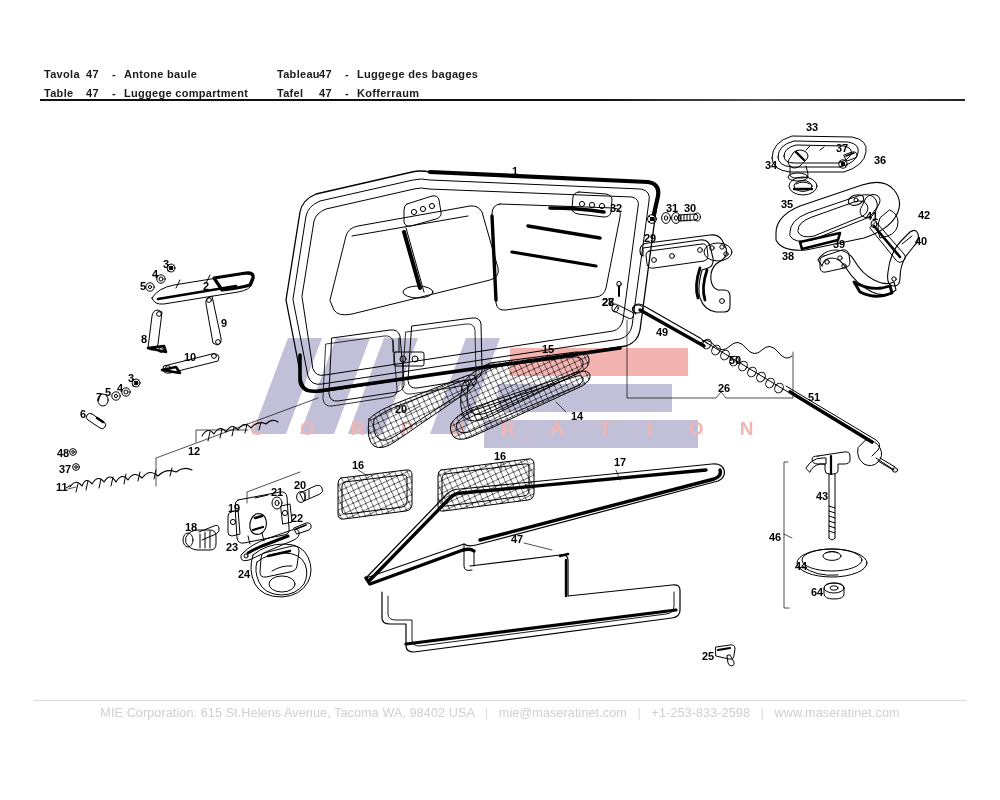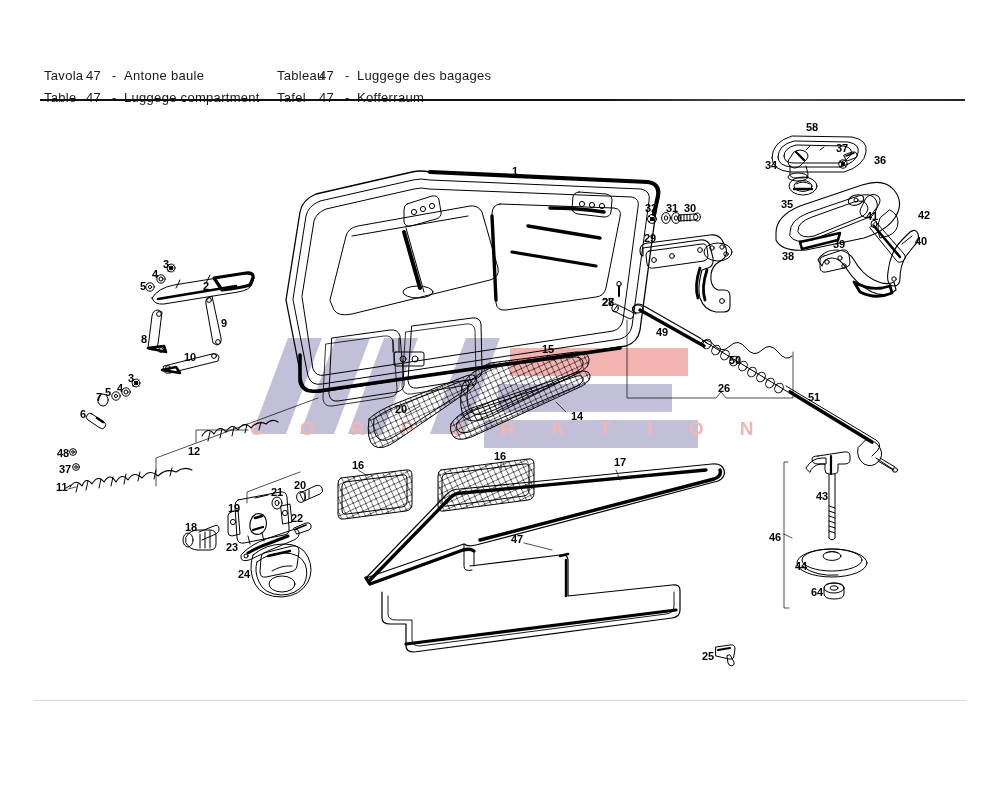--- a/index.html
+++ b/index.html
@@ -6,21 +6,21 @@
   html,body{margin:0;padding:0;}
   body{
     width:1000px;height:800px;background:#ffffff;
     font-family:"Liberation Sans", sans-serif;
     color:#000;overflow:hidden;position:relative;
   }
   .page{position:absolute;inset:0;}
 
   
   .header{position:absolute;left:0;top:0;width:1000px;height:100px;}
-  .hdr-col{position:absolute;font-size:13px;letter-spacing:.3px;color:#1a1a1a;}
+  .hdr-col{position:absolute;font-size:11px;letter-spacing:.3px;color:#1a1a1a;font-weight:bold;}
   .hdr-row{display:flex;align-items:baseline;margin-bottom:7px;white-space:nowrap;}
   .hdr-lang{display:inline-block;width:42px;}
   .hdr-num{display:inline-block;width:26px;}
   .hdr-dash{display:inline-block;width:12px;}
   .hdr-desc{display:inline-block;}
   .hdr-left{left:44px;top:68px;}
   .hdr-right{left:277px;top:68px;}
   .hdr-rule{position:absolute;left:40px;top:99px;width:925px;height:1.6px;
             background:linear-gradient(to right,#111 0%,#111 60%,#555 78%,#222 100%);}
 
@@ -556,22 +556,22 @@
     <span class="lbl" style="left:291px;top:513px">22</span>
     <span class="lbl" style="left:226px;top:542px">23</span>
     <span class="lbl" style="left:238px;top:569px">24</span>
     <span class="lbl" style="left:702px;top:651px">25</span>
     <span class="lbl" style="left:718px;top:383px">26</span>
     <span class="lbl" style="left:602px;top:297px">27</span>
     <span class="lbl" style="left:602px;top:297px">28</span>
     <span class="lbl" style="left:644px;top:233px">29</span>
     <span class="lbl" style="left:684px;top:203px">30</span>
     <span class="lbl" style="left:666px;top:203px">31</span>
-    <span class="lbl" style="left:645px;top:203px">32</span>
-    <span class="lbl" style="left:806px;top:122px">58</span>
+    <span class="lbl" style="left:610px;top:203px">32</span>
+    <span class="lbl" style="left:806px;top:122px">33</span>
     <span class="lbl" style="left:765px;top:160px">34</span>
     <span class="lbl" style="left:781px;top:199px">35</span>
     <span class="lbl" style="left:874px;top:155px">36</span>
     <span class="lbl" style="left:836px;top:143px">37</span>
     <span class="lbl" style="left:782px;top:251px">38</span>
     <span class="lbl" style="left:833px;top:239px">39</span>
     <span class="lbl" style="left:915px;top:236px">40</span>
     <span class="lbl" style="left:866px;top:211px">41</span>
     <span class="lbl" style="left:918px;top:210px">42</span>
     <span class="lbl" style="left:816px;top:491px">43</span>
@@ -580,14 +580,23 @@
     <span class="lbl" style="left:769px;top:532px">46</span>
     <span class="lbl" style="left:511px;top:534px">47</span>
     <span class="lbl" style="left:57px;top:448px">48</span>
     <span class="lbl" style="left:59px;top:464px">37</span>
     <span class="lbl" style="left:656px;top:327px">49</span>
     <span class="lbl" style="left:729px;top:355px">50</span>
     <span class="lbl" style="left:808px;top:392px">51</span>
   </div>
 
   <div class="foot-rule"></div>
+  <div class="footer">
+    <span>MIE Corporation. 615 St.Helens Avenue, Tacoma WA, 98402 USA</span>
+    <span class="sep">|</span>
+    <span>mie@maseratinet.com</span>
+    <span class="sep">|</span>
+    <span>+1-253-833-2598</span>
+    <span class="sep">|</span>
+    <span>www.maseratinet.com</span>
+  </div>
 
 </div>
 
 </body></html>

